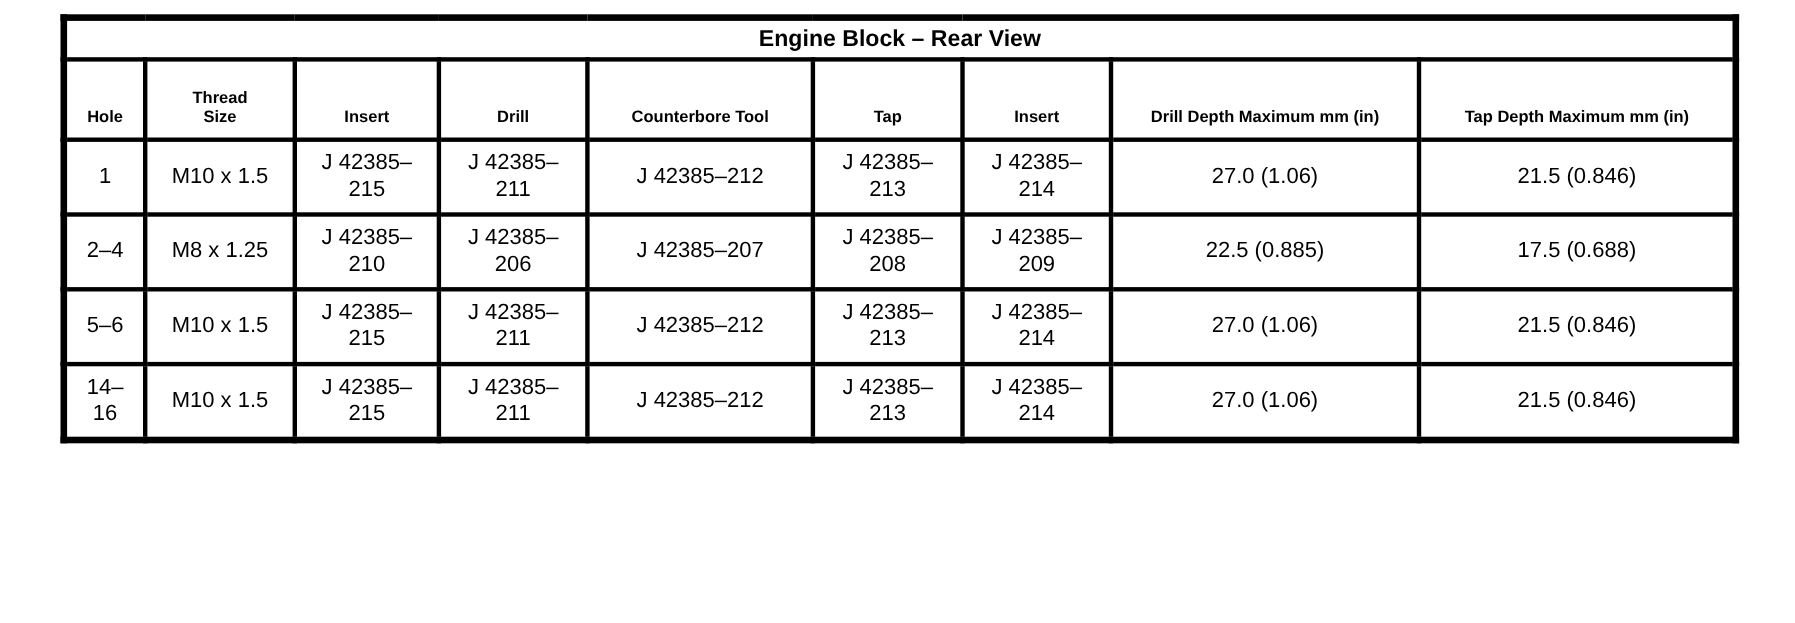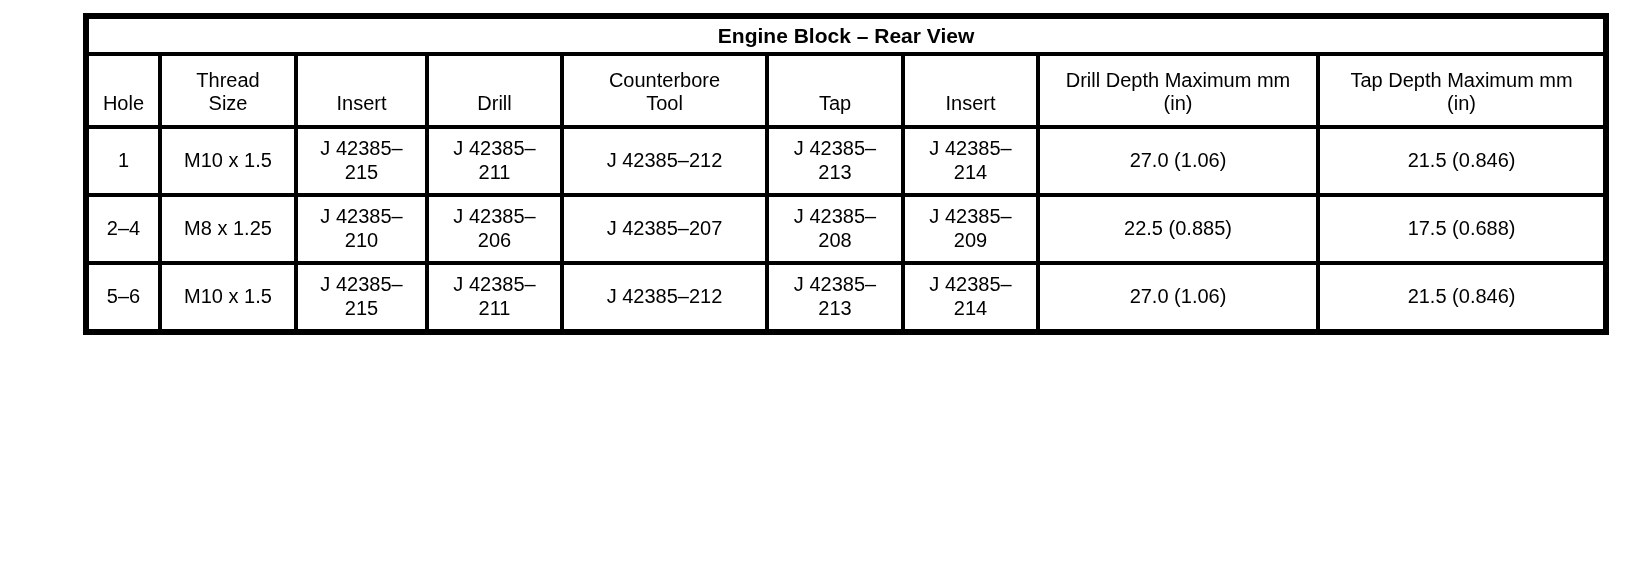--- a/index.html
+++ b/index.html
@@ -9,21 +9,20 @@
   }
   body {
     width: 1632px;
     height: 566px;
     font-family: "Liberation Sans", sans-serif;
     color: #000000;
     overflow: hidden;
   }
   .page {
     padding: 13px 0 0 55px;
-    margin-left: 28px;
   }
   table.spec-table {
     border-collapse: collapse;
     table-layout: fixed;
     width: 1520px;
     border: 6px solid #000000;
     background: #ffffff;
   }
   .spec-table th, .spec-table td {
     border: 4px solid #000000;
@@ -32,22 +31,22 @@
   }
   .title-cell {
     height: 29px;
     font-size: 21px;
     font-weight: bold;
     vertical-align: middle;
     padding: 2px 4px;
   }
   .header-row th {
     height: 56px;
-    font-size: 20px;
-    font-weight: normal;
+    font-size: 15px;
+    font-weight: bold;
     vertical-align: bottom;
     line-height: 1.18;
     padding: 4px 4px 9px 4px;
   }
   .header-row th span {
     display: inline-block;
   }
   .hw-thread  { max-width: 72px; }
   .hw-counter { max-width: 132px; }
   .hw-depth   { max-width: 232px; }
@@ -139,15 +138,26 @@
           <td>5–6</td>
           <td>M10 x 1.5</td>
           <td>J 42385–215</td>
           <td>J 42385–211</td>
           <td>J 42385–212</td>
           <td>J 42385–213</td>
           <td>J 42385–214</td>
           <td>27.0 (1.06)</td>
           <td>21.5 (0.846)</td>
         </tr>
+        <tr>
+          <td>14–16</td>
+          <td>M10 x 1.5</td>
+          <td>J 42385–215</td>
+          <td>J 42385–211</td>
+          <td>J 42385–212</td>
+          <td>J 42385–213</td>
+          <td>J 42385–214</td>
+          <td>27.0 (1.06)</td>
+          <td>21.5 (0.846)</td>
+        </tr>
       </tbody>
   </table>
 </div>
 
 </body></html>

